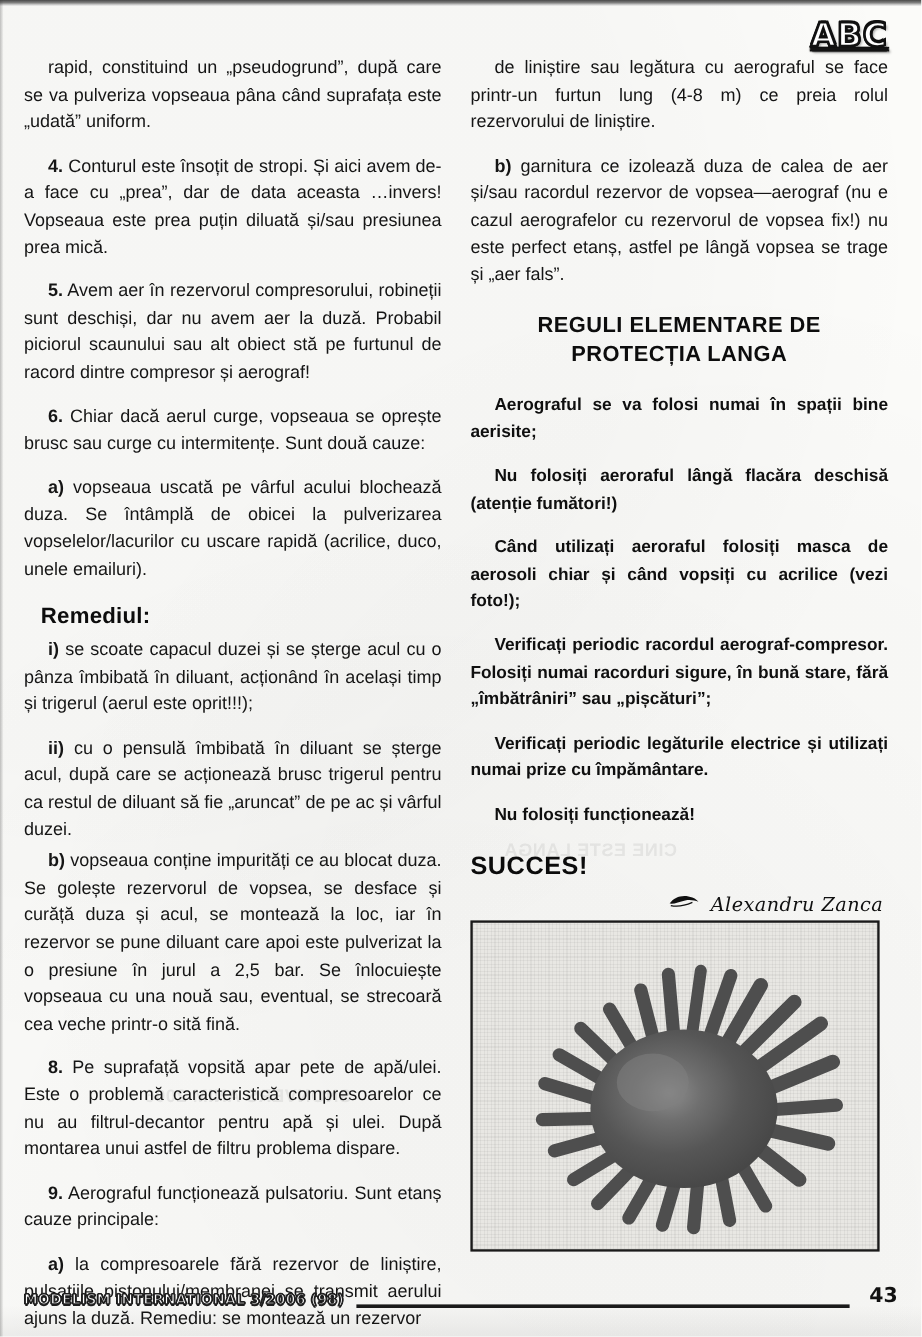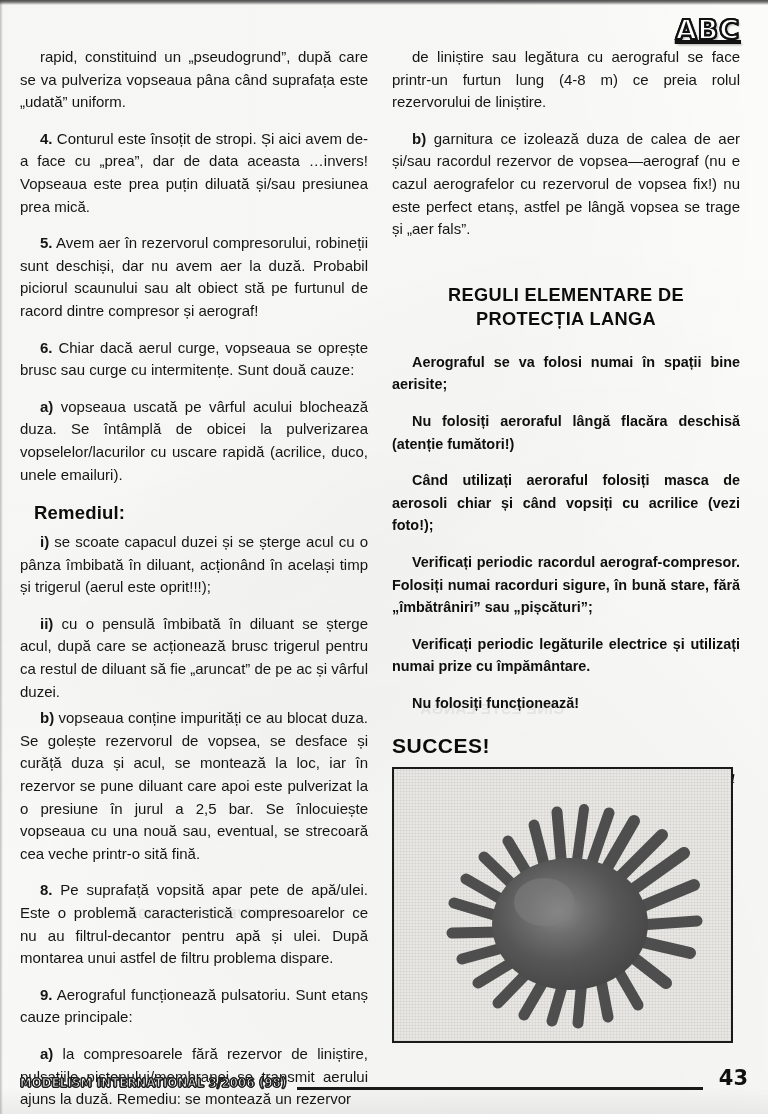--- a/index.html
+++ b/index.html
@@ -100,21 +100,21 @@
 
   h3.subhead {
     margin: 16px 0 7px 14px;
     font-size: 18.5px;
     font-weight: 700;
     letter-spacing: .2px;
     color: #0d0d0d;
   }
 
   h2.section-title {
-    margin: 42px 0 20px 0;
+    margin: 18px 0 20px 0;
     font-size: 18.2px;
     font-weight: 700;
     text-align: center;
     line-height: 24px;
     letter-spacing: .4px;
     color: #0d0d0d;
   }
 
   p.rule {
     margin: 0 0 14px 0;
@@ -202,21 +202,21 @@
     white-space: nowrap;
   }
   .footer-rule {
     flex: 1;
     height: 3px;
     background: #1a1a1a;
     margin-top: 1px;
   }
   .page-number {
     font-family: "DejaVu Sans", sans-serif;
-    font-size: 21px;
+    font-size: 17px;
     font-weight: 700;
     color: #111111;
     margin-left: 6px;
   }
 
   
   .ghost {
     position: absolute;
     color: rgba(60,60,60,.085);
     font-size: 15px;

